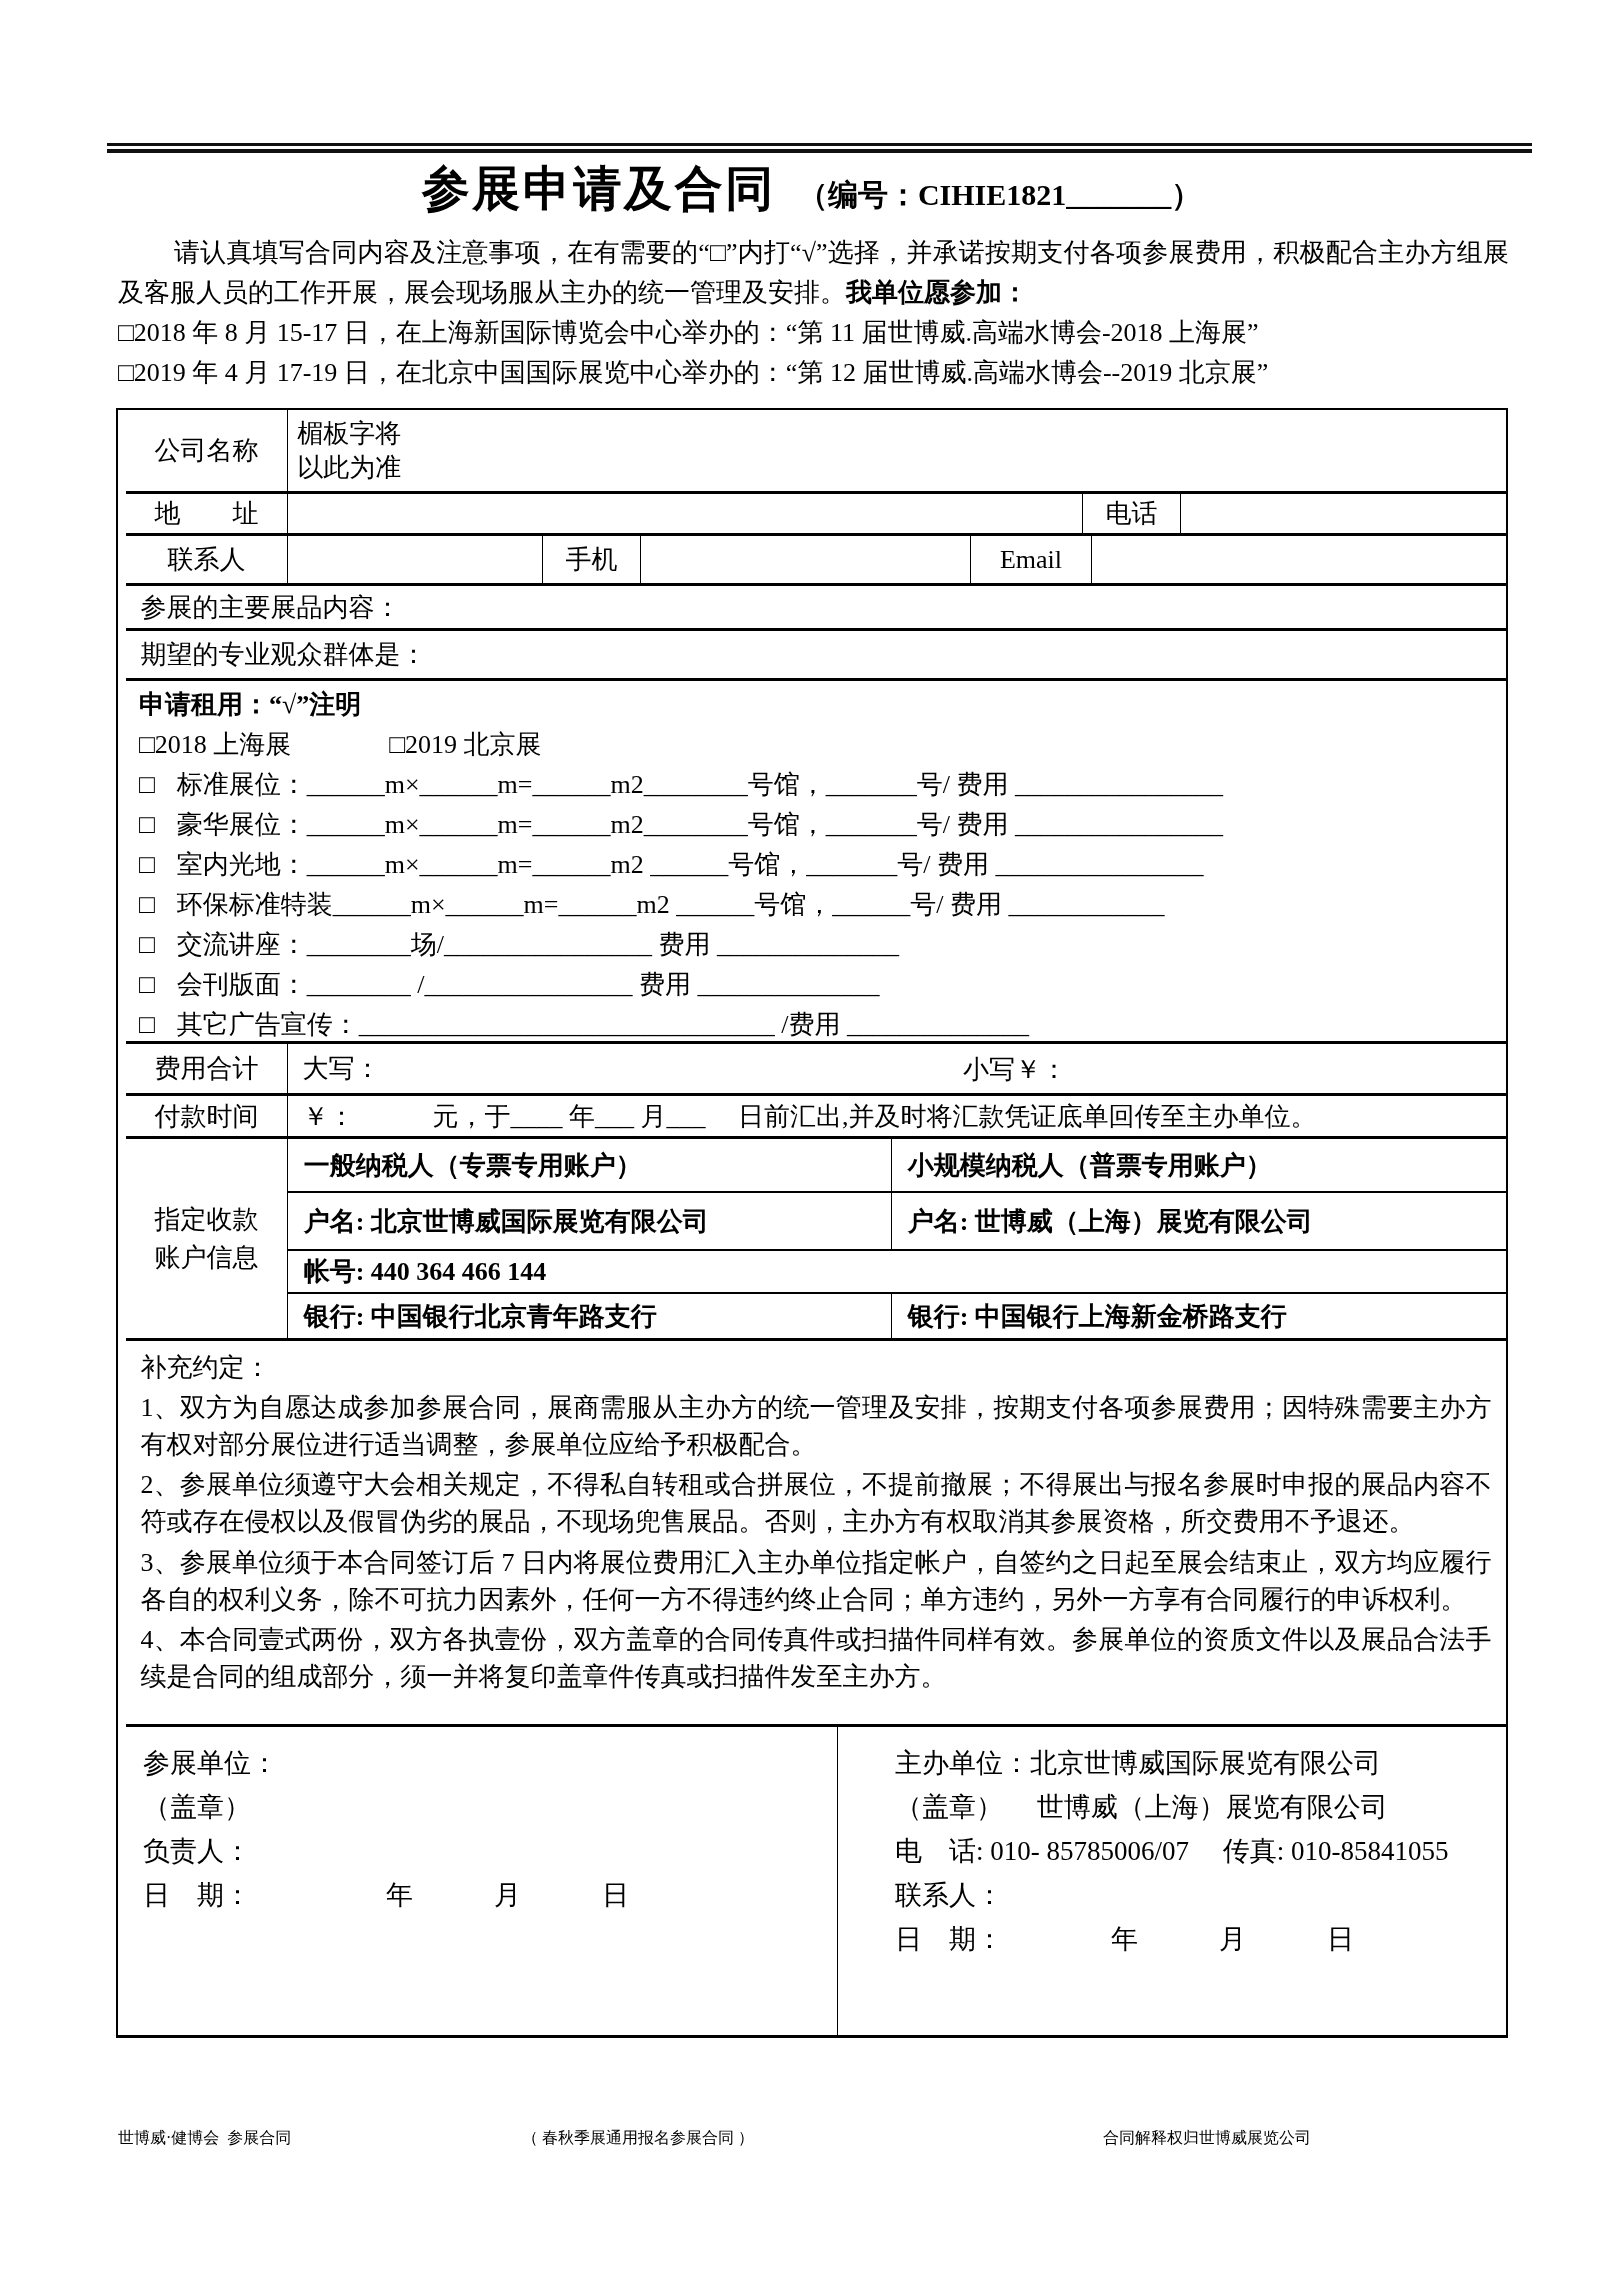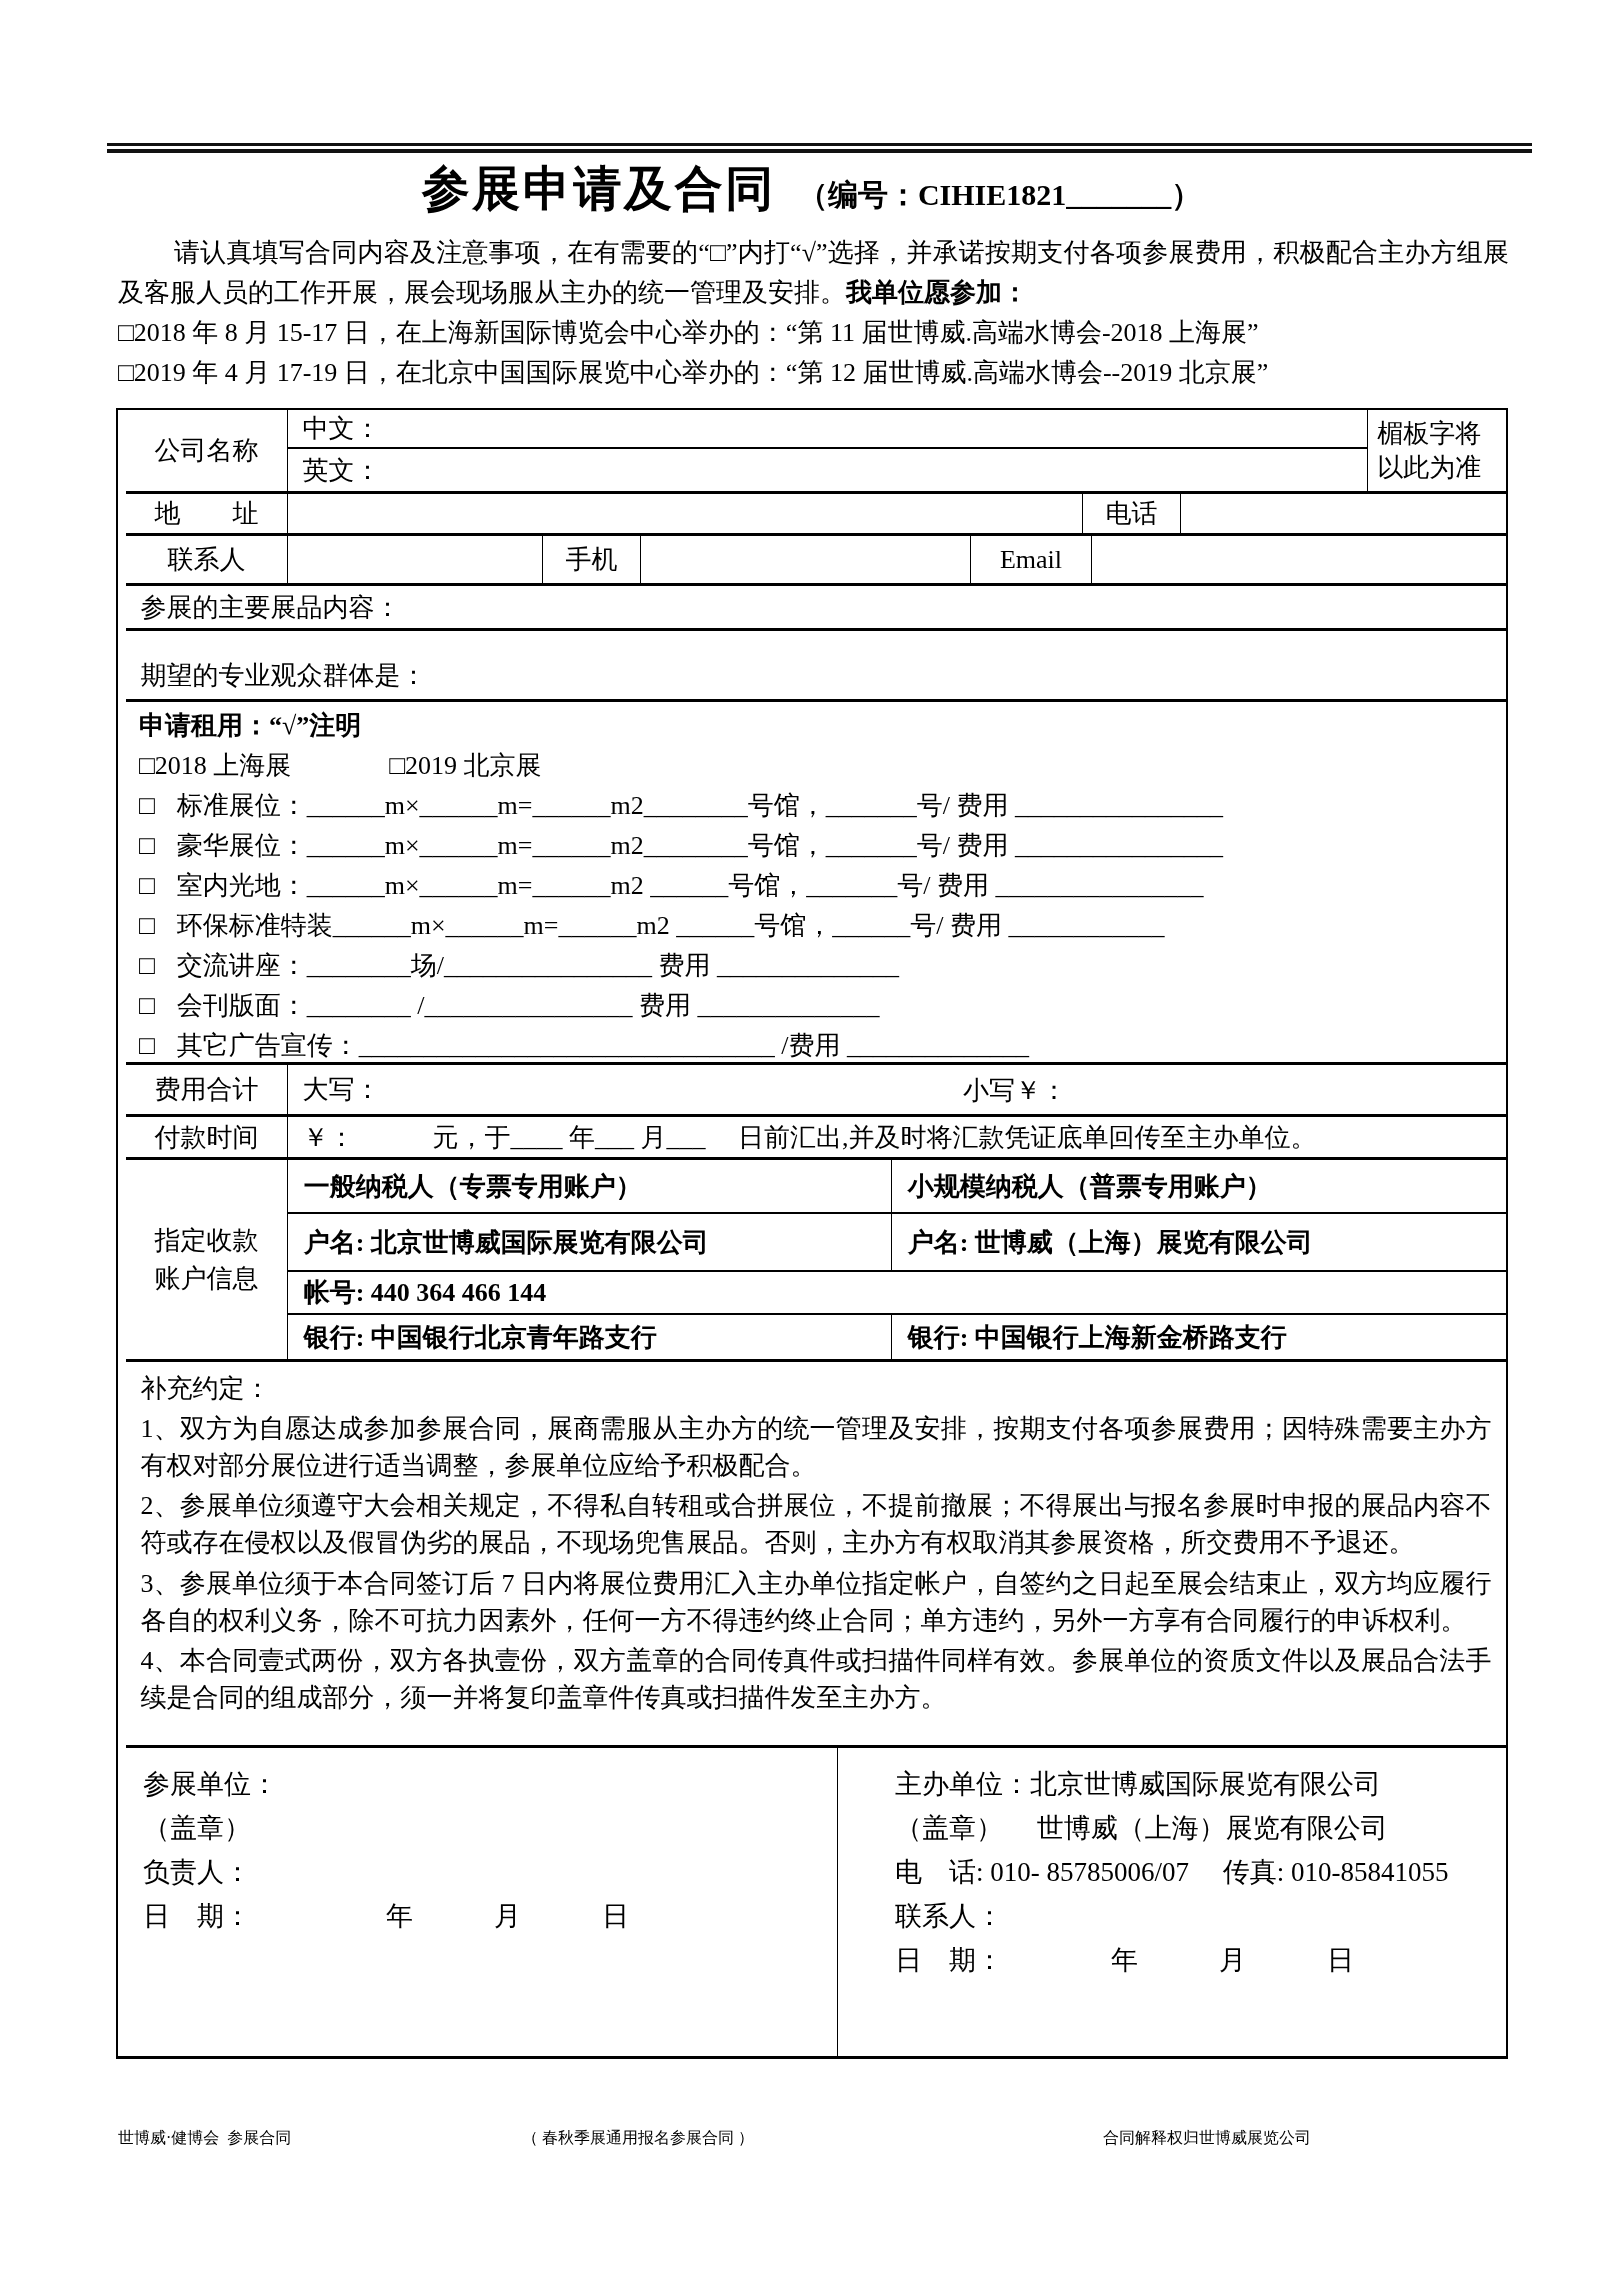--- a/index.html
+++ b/index.html
@@ -39,21 +39,21 @@
   .row-company{height:84px;}
   .comp-mid{width:1080px;flex:0 0 1080px;display:flex;flex-direction:column;padding:0;align-items:stretch;}
   .comp-sub{display:flex;align-items:center;padding-left:14.4px;box-sizing:border-box;}
   .comp-sub.cn{height:39px;border-bottom:2px solid #000;}
   .comp-sub.en{flex:1;}
   .comp-note{flex:1;flex-direction:column;justify-content:center;align-items:flex-start;padding-left:9.2px;line-height:34px;}
 
   .row-addr{height:42px;}
   .row-contact{height:50px;}
   .row-exhibits{height:45px;}
-  .row-audience{height:50px;margin-top:21px;}
+  .row-audience{height:50px;}
   .w-phone{width:98px;flex:0 0 98px;}
   .w-phoneval{width:325px;flex:0 0 325px;}
   .w-cval1{width:255px;flex:0 0 255px;}
   .w-mobile{width:98px;flex:0 0 98px;}
   .w-cval2{width:330px;flex:0 0 330px;}
   .w-email{width:121px;flex:0 0 121px;}
   .fill{flex:1;}
 
   
   .row-rental{height:363px;display:block;padding:3.9px 13px 0 13px;box-sizing:border-box;}
@@ -111,28 +111,20 @@
 <div class="intro">
   <p class="p1"><span>请认真填写合同内容及注意事项，在有需要的“□”内打“√”选择，并承诺按期支付各项参展费用，积极配合主办方组展及客服人员的工作开展，展会现场服从主办的统一管理及安排。</span><span class="b">我单位愿参加：</span></p>
   <p class="opt pre">□2018 年 8 月 15-17 日，在上海新国际博览会中心举办的：“第 11 届世博威.高端水博会-2018 上海展”</p>
   <p class="opt pre">□2019 年 4 月 17-19 日，在北京中国国际展览中心举办的：“第 12 届世博威.高端水博会--2019 北京展”</p>
 </div>
 
 <div class="doc-table">
 
   <div class="r row-company">
     <div class="c lab w-label">公司名称</div>
-    <div class="c comp-mid">
-      <div class="comp-sub cn">
-          <span>中文：</span>
-        </div>
-      <div class="comp-sub en">
-          <span>英文：</span>
-        </div>
-    </div>
     <div class="c last comp-note">
       <span>楣板字将</span>
       <span>以此为准</span>
     </div>
   </div>
 
   <div class="r row-addr">
     <div class="c lab w-label">地　　址</div>
     <div class="c fill"></div>
     <div class="c lab w-phone">电话</div>

